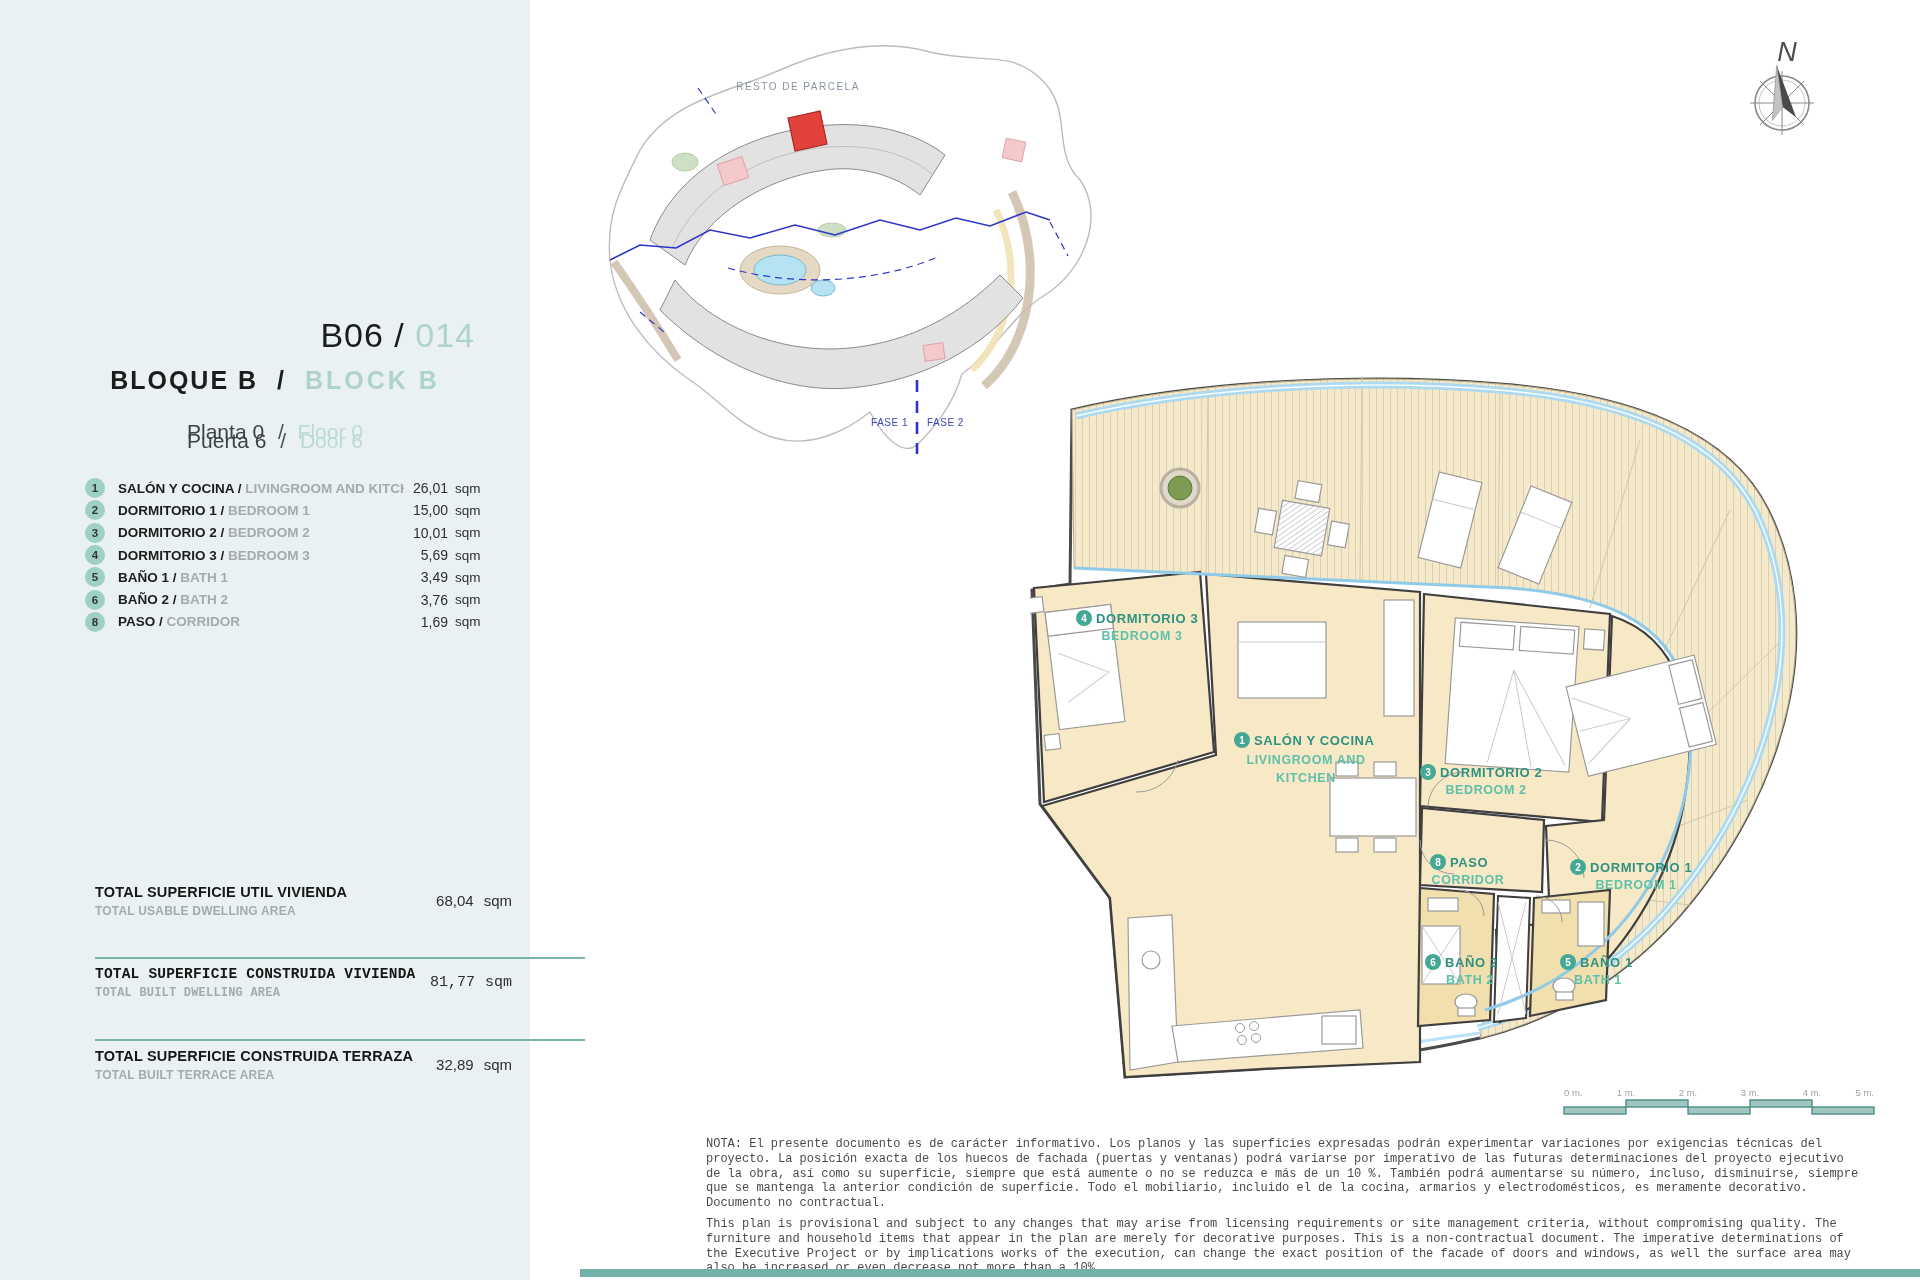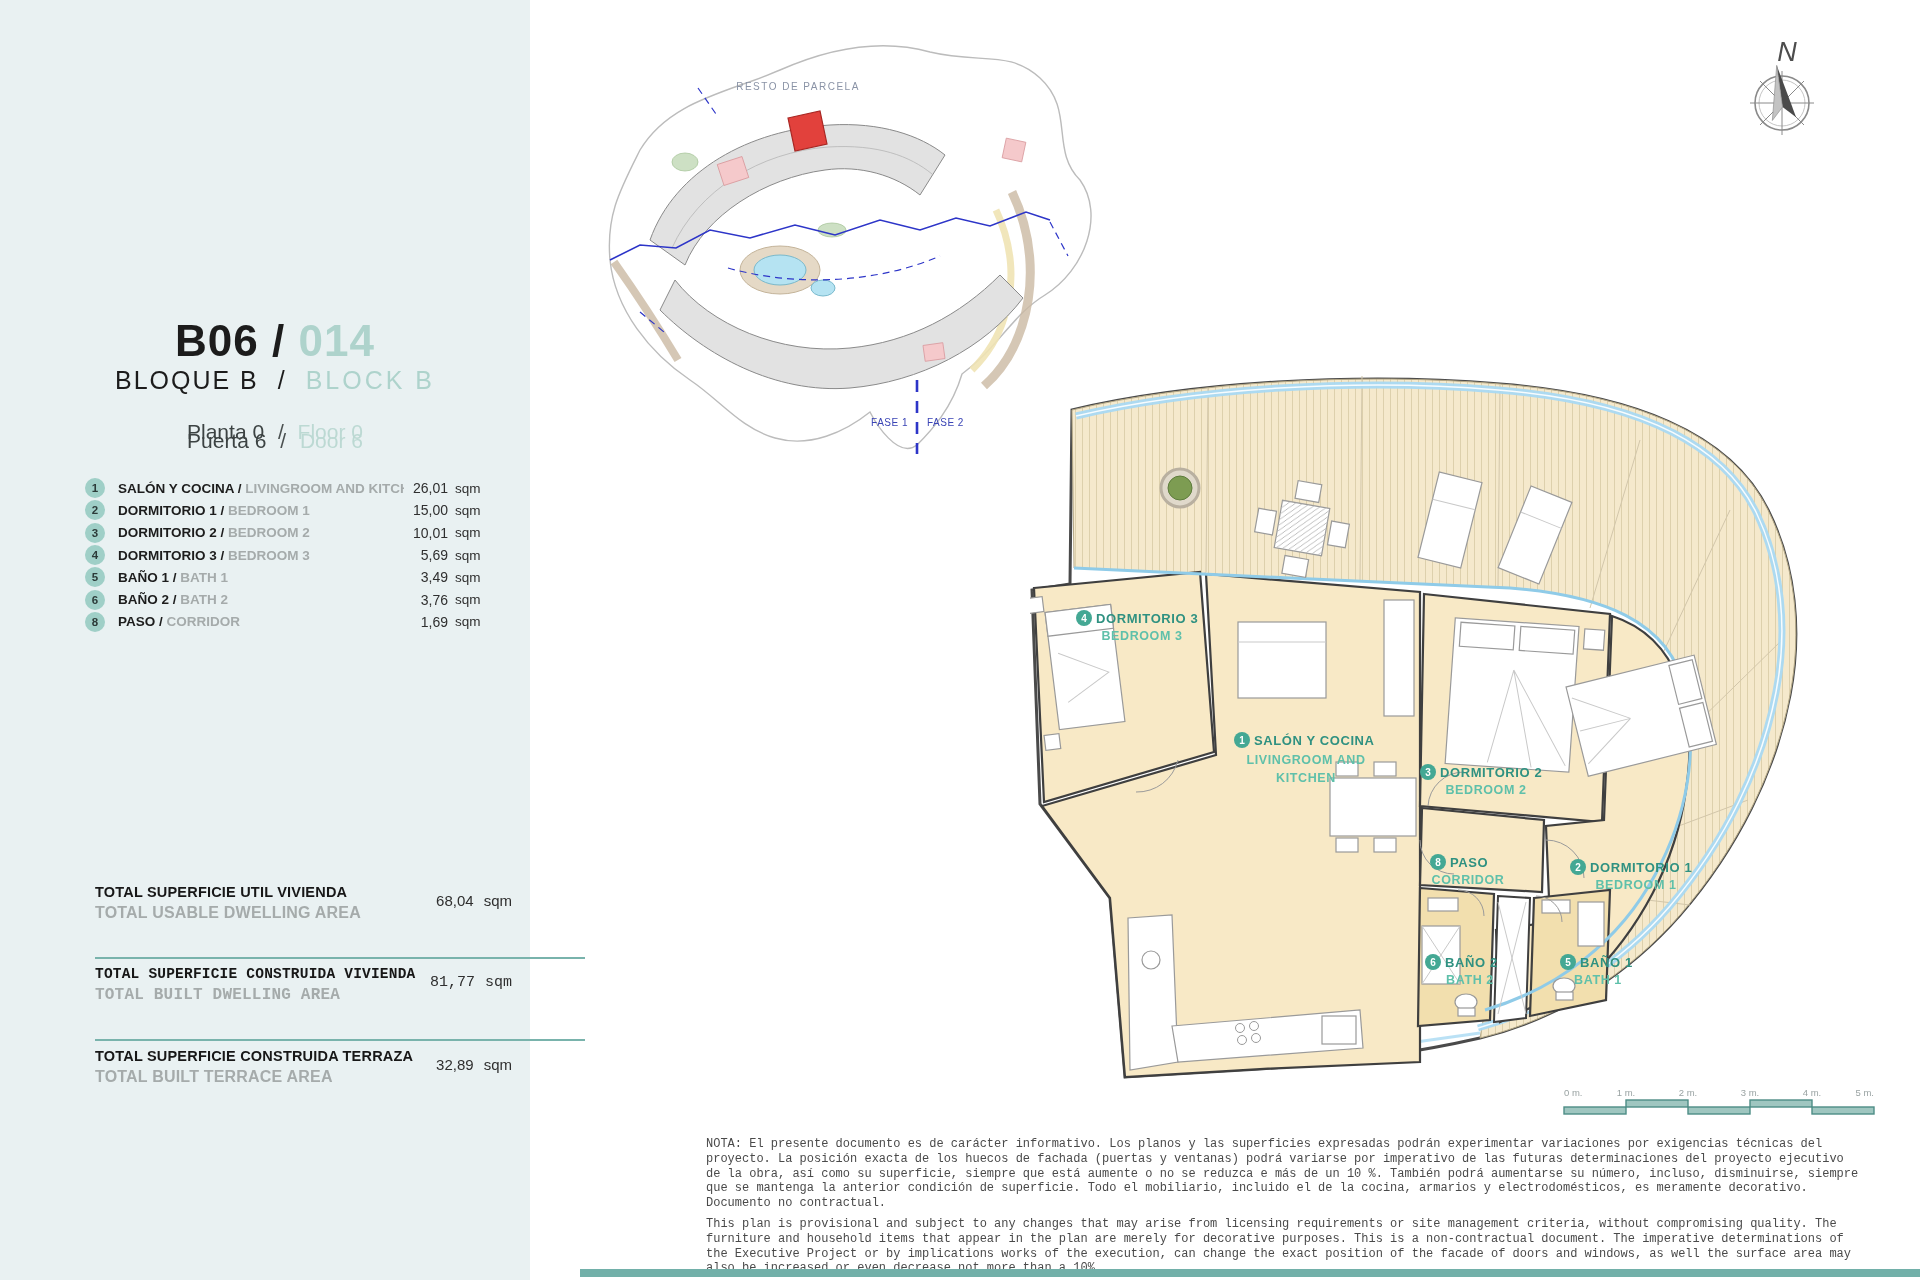--- a/index.html
+++ b/index.html
@@ -1,44 +1,44 @@
 <!DOCTYPE html>
 <html><head>
 <meta charset="utf-8">
 <style>
   html,body{margin:0;padding:0;background:#fff;}
   #screen{position:relative;width:1920px;height:1280px;background:#ffffff;overflow:hidden;
           font-family:"Liberation Sans",sans-serif;}
   
   .sidebar{position:absolute;left:0;top:0;width:530px;height:1280px;background:#e9f1f2;}
   .ttl{position:absolute;left:75px;width:400px;text-align:center;white-space:nowrap;}
-  .unit-line{top:316px;font-size:44px;font-weight:bold;letter-spacing:1px;color:#1c1c1c;}
+  .unit-line{top:316px;font-size:34px;font-weight:normal;letter-spacing:1px;color:#1c1c1c;text-align:right;}
   .unit-num{color:#aed3cc;}
-  .block-line{top:366px;font-size:25px;font-weight:normal;letter-spacing:2px;color:#1c1c1c;}
+  .block-line{top:366px;font-size:25px;font-weight:bold;letter-spacing:2px;color:#1c1c1c;}
   .block-sep{margin:0 10px;}
   .block-en{color:#aed3cc;letter-spacing:3px;}
   .sub-line{font-size:21px;color:#3c4343;}
   .floor-line{top:420px;}
   .door-line{top:429px;}
   .sub-sep{margin:0 8px;color:#4a5050;}
   .sub-en{color:#bcd9d3;}
   .room-list{position:absolute;left:85px;top:477px;width:398px;}
   .room-row{display:flex;align-items:center;height:22.3px;}
   .badge{width:20px;height:20px;border-radius:50%;background:#9fcfc7;color:#2c3b39;
          font-size:11.5px;font-weight:bold;display:flex;align-items:center;justify-content:center;
          flex:0 0 20px;}
   .room-name{flex:1;margin-left:13px;font-size:13.5px;white-space:nowrap;overflow:hidden;}
   .room-es{font-weight:bold;color:#1d1d1d;}
   .room-en{color:#a5abab;font-weight:bold;}
   .room-val{font-size:14px;color:#2f2f2f;text-align:right;min-width:44px;}
   .room-unit{font-size:13.5px;color:#2f2f2f;margin-left:7px;width:28px;}
   .total-block{position:absolute;left:95px;width:490px;}
   .tb1{top:884px;}.tb2{top:966px;font-family:Liberation Mono, monospace;}.tb3{top:1048px;}
   .total-es{font-size:14.5px;font-weight:bold;color:#171717;letter-spacing:.2px;}
-  .total-en{font-size:16px;font-weight:bold;color:#a5abab;margin-top:4px;letter-spacing:.2px;}
+  .total-en{font-size:12px;font-weight:bold;color:#a5abab;margin-top:4px;letter-spacing:.2px;}
   .total-val{position:absolute;right:73px;top:8px;font-size:15px;color:#2f2f2f;}
   .total-unit{margin-left:10px;}
   .tdiv{position:absolute;left:95px;width:490px;height:0;border-top:2px solid #79b3ac;}
   .td1{top:957px;}.td2{top:1039px;}
   
   .siteplan{position:absolute;left:580px;top:30px;}
   .compass{position:absolute;left:1737px;top:35px;}
   .floorplan{position:absolute;left:1030px;top:370px;}
   .scalebar{position:absolute;left:1560px;top:1086px;}
   .note{position:absolute;left:700px;top:1131px;width:1168px;font-size:12px;line-height:14.8px;color:#4a4a4a;}

